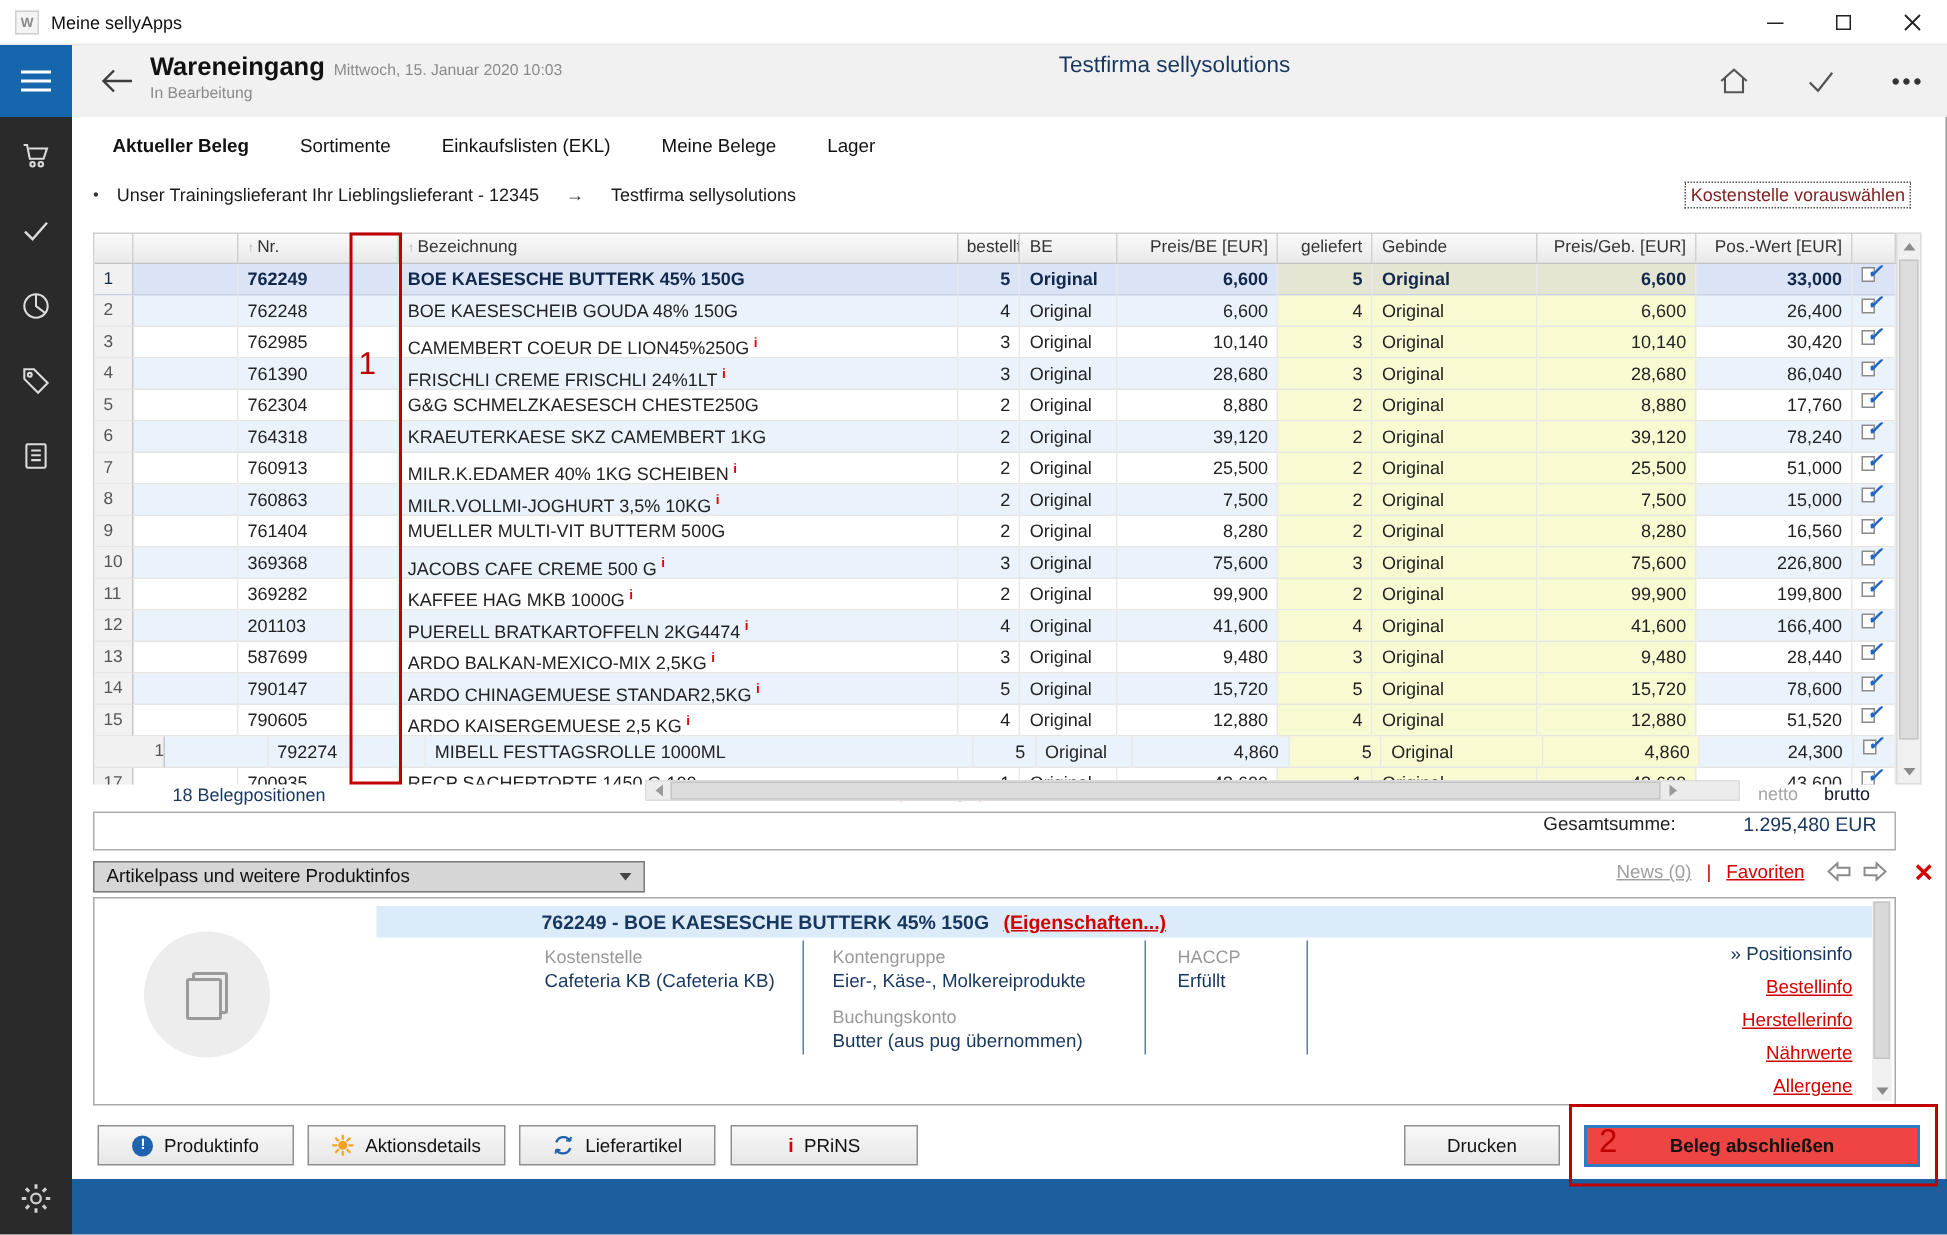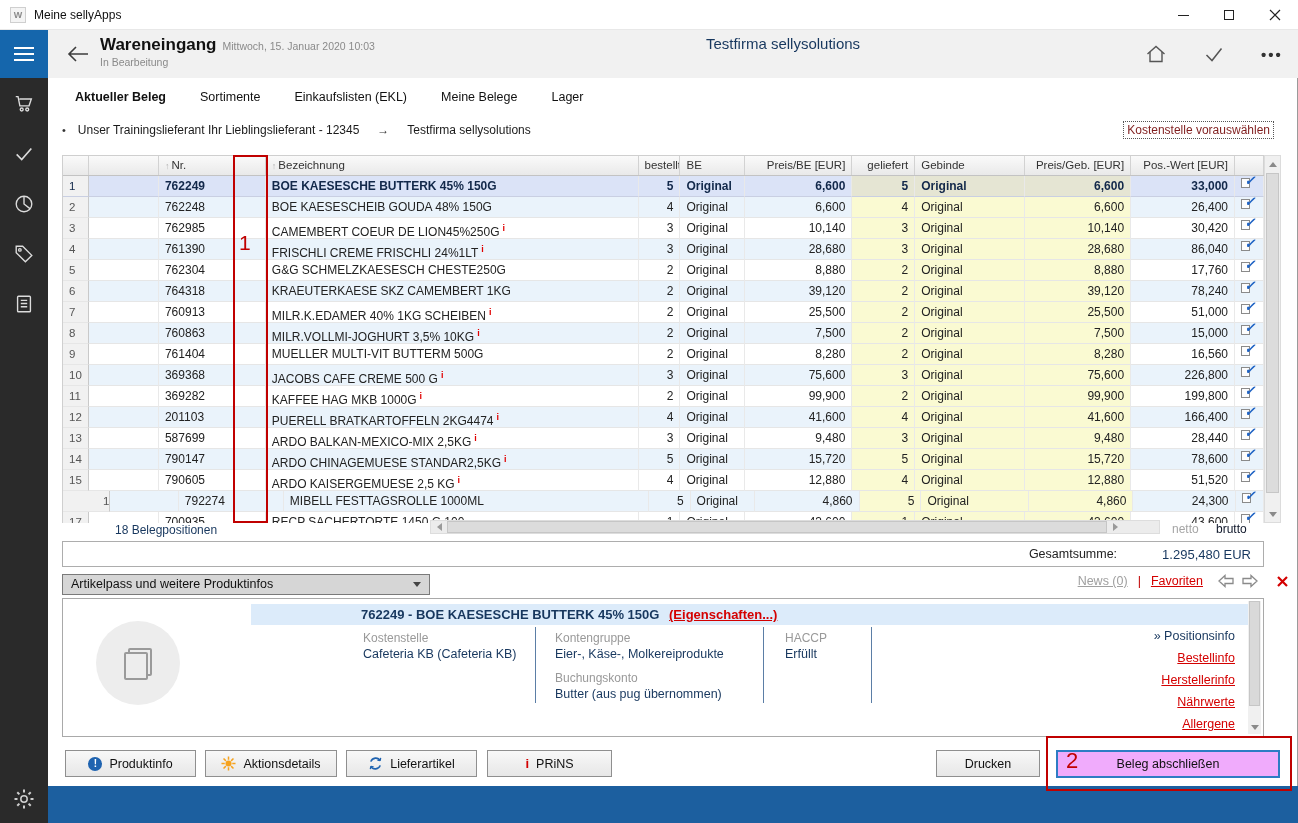--- a/index.html
+++ b/index.html
@@ -93,21 +93,21 @@
   .hscroll .hthumb{height:12px;width:660px;background:#dcdcdc;border:1px solid #c6c6c6;}
 
   
   .positions{position:absolute;left:115px;top:523px;font-size:12px;color:var(--navy);}
   .kdnr{position:absolute;left:590px;top:523px;font-size:12px;color:#e00000;}
   .netto{position:absolute;left:1172px;top:522px;font-size:12px;color:#a5a5a5;cursor:pointer;}
   .brutto{position:absolute;left:1216px;top:522px;font-size:12px;color:#0f172a;cursor:pointer;}
 
   
   .totalbox{position:absolute;left:62px;top:541px;width:1202px;height:26px;border:1px solid #adadad;
-            background:#fff;display:flex;align-items:center;justify-content:flex-end;}
+            background:#fff;display:flex;align-items:flex-start;justify-content:flex-end;}
   .total-label{font-size:12.5px;color:#222;margin-right:45px;}
   .total-value{font-size:13px;color:var(--navy);margin-right:12px;}
 
   
   .dropdown{position:absolute;left:62px;top:574px;width:368px;height:21px;background:#d6d6d6;
             border:1px solid #7a7a7a;font-size:12.5px;color:#111;line-height:19px;padding:0 8px;cursor:pointer;}
   .dd-chev{position:absolute;right:8px;top:7px;width:0;height:0;border-left:4px solid transparent;
            border-right:4px solid transparent;border-top:5px solid #444;}
   .newsrow{position:absolute;right:10px;top:574px;display:flex;align-items:center;gap:10px;font-size:12.5px;}
   .news-link{color:#a0a0a0;text-decoration:underline;cursor:pointer;}
@@ -136,21 +136,21 @@
   .pscroll .thumb{position:absolute;left:1px;top:0;width:11px;height:105px;background:#d9d9d9;border:1px solid #c6c6c6;}
   .pscroll .arr{bottom:0;width:13px;height:14px;}
 
   
   .btn{position:absolute;top:750px;height:27px;border:1px solid #8f8f8f;background:linear-gradient(#f8f8f8,#e7e7e7);
        font-size:12.5px;color:#111;display:flex;align-items:center;justify-content:center;gap:7px;cursor:pointer;
        font-family:"Liberation Sans",sans-serif;}
   .icirc{width:14px;height:14px;border-radius:50%;background:#1f63b0;color:#fff;font-size:10px;font-weight:bold;
          display:flex;align-items:center;justify-content:center;}
   .prins-i{color:#d20000;font-weight:bold;font-size:13px;}
-  .btn-primary{background:#f0abfc;border:2px solid #2e7cc4;font-weight:normal;}
+  .btn-primary{background:#ef4444;border:2px solid #2e7cc4;font-weight:bold;}
 
   
   .bottombar{position:absolute;left:48px;top:786px;width:1250px;height:37px;background:var(--bottom-bar-blue);}
 
   
   .anno-rect{position:absolute;border:2px solid var(--annotation-red);pointer-events:none;}
   .anno-num{position:absolute;color:var(--annotation-red);font-size:21px;pointer-events:none;}
 </style>
 </head>
 <body>

